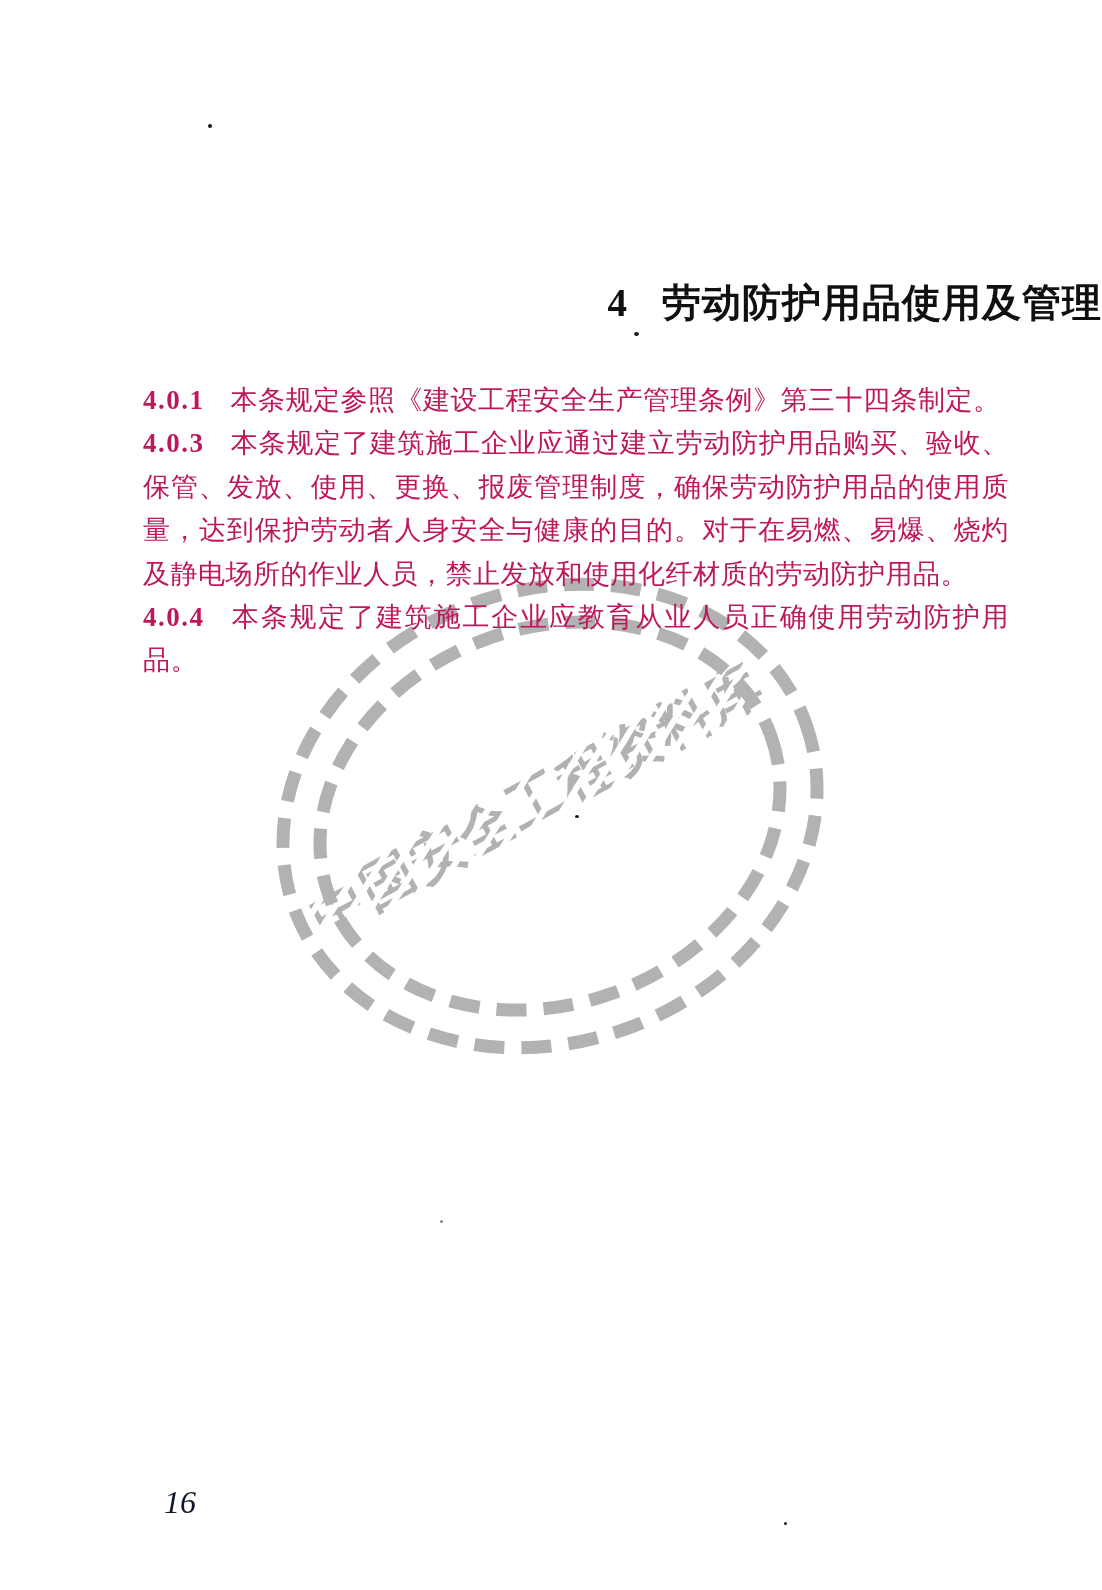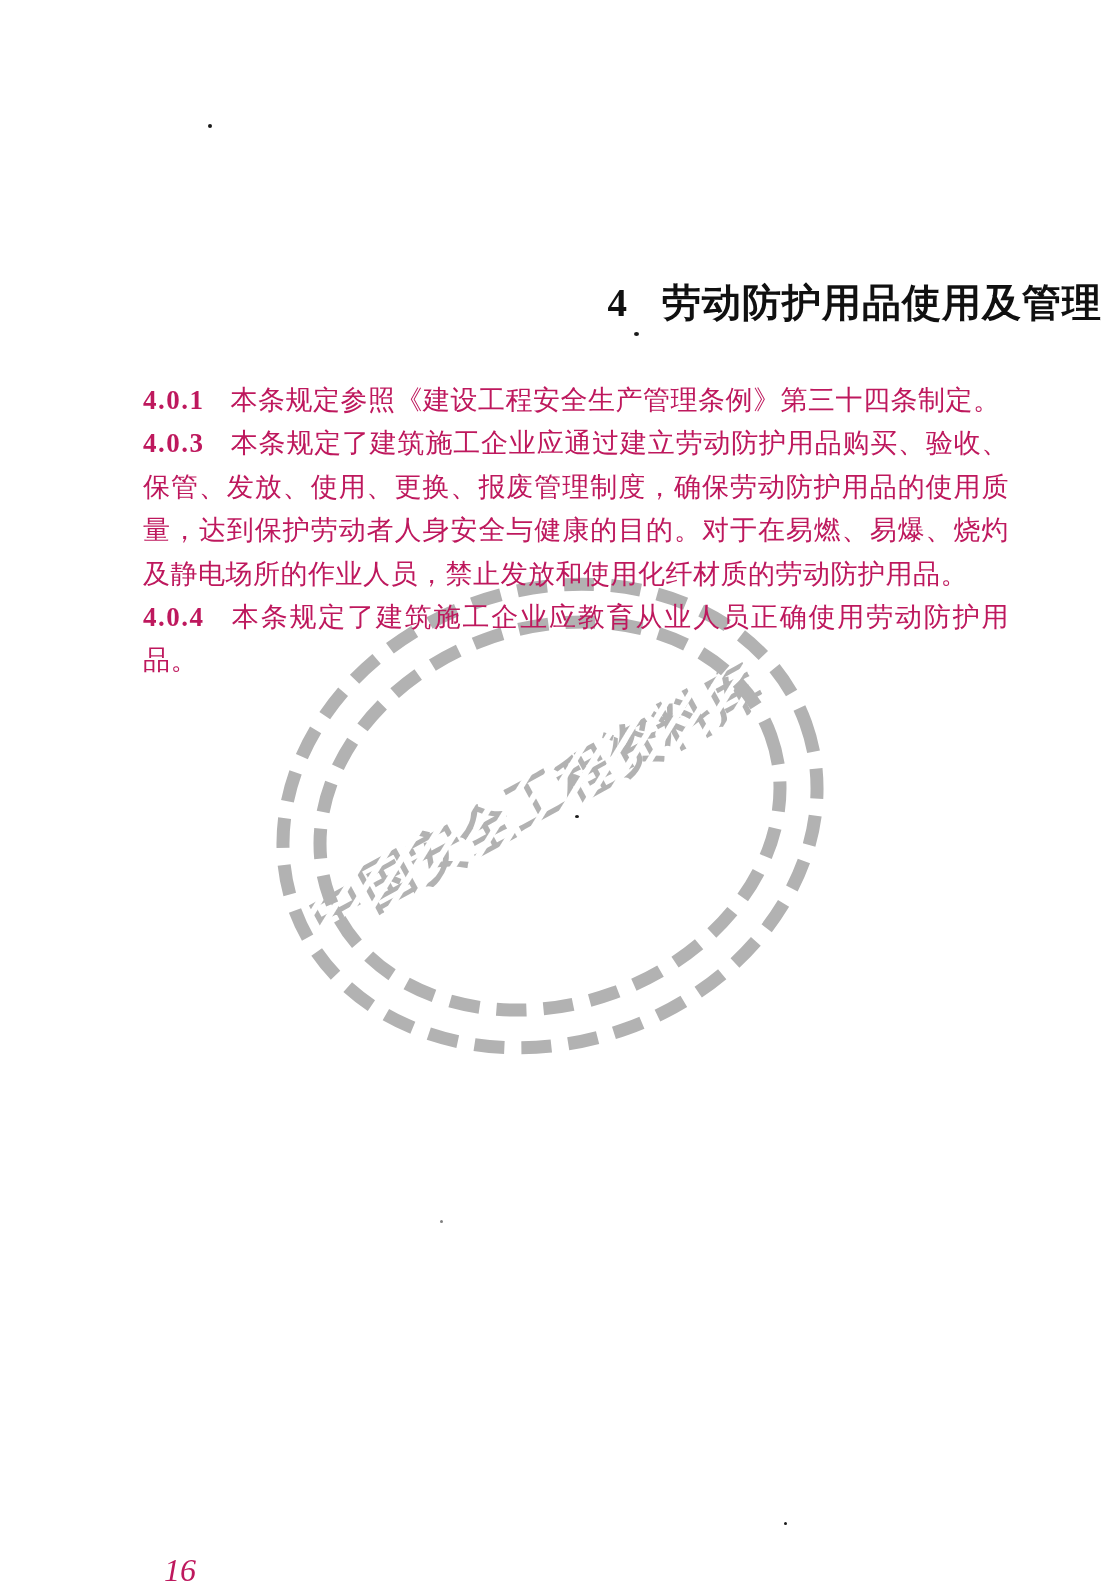--- a/index.html
+++ b/index.html
@@ -42,22 +42,22 @@
   }
   .doc-body p { margin:0; padding:0; }
   .doc-body p.indent { text-indent:62px; }
   .clause-num {
     font-weight:bold;
     margin-right:26px;
     letter-spacing:1.5px;
     white-space:nowrap;
   }
   .page-number {
-    position:absolute; left:164px; top:1552px;
-    font-size:32px; font-style:italic; color:#be185d;
+    position:absolute; left:164px; top:1484px;
+    font-size:32px; font-style:italic; color:#0f172a;
     font-family:"Liberation Serif","DejaVu Serif",serif;
   }
   .speck { position:absolute; background:#1a1a1a; border-radius:50%; }
   .speck.s1 { left:208px; top:124px;  width:4px; height:4px; }
   .speck.s2 { left:634px; top:332px;  width:5px; height:4px; }
   .speck.s3 { left:575px; top:815px;  width:4px; height:3px; }
   .speck.s4 { left:440px; top:1220px; width:3px; height:3px; opacity:.55; }
   .speck.s5 { left:784px; top:1522px; width:3px; height:3px; }
 </style>
 </head>

